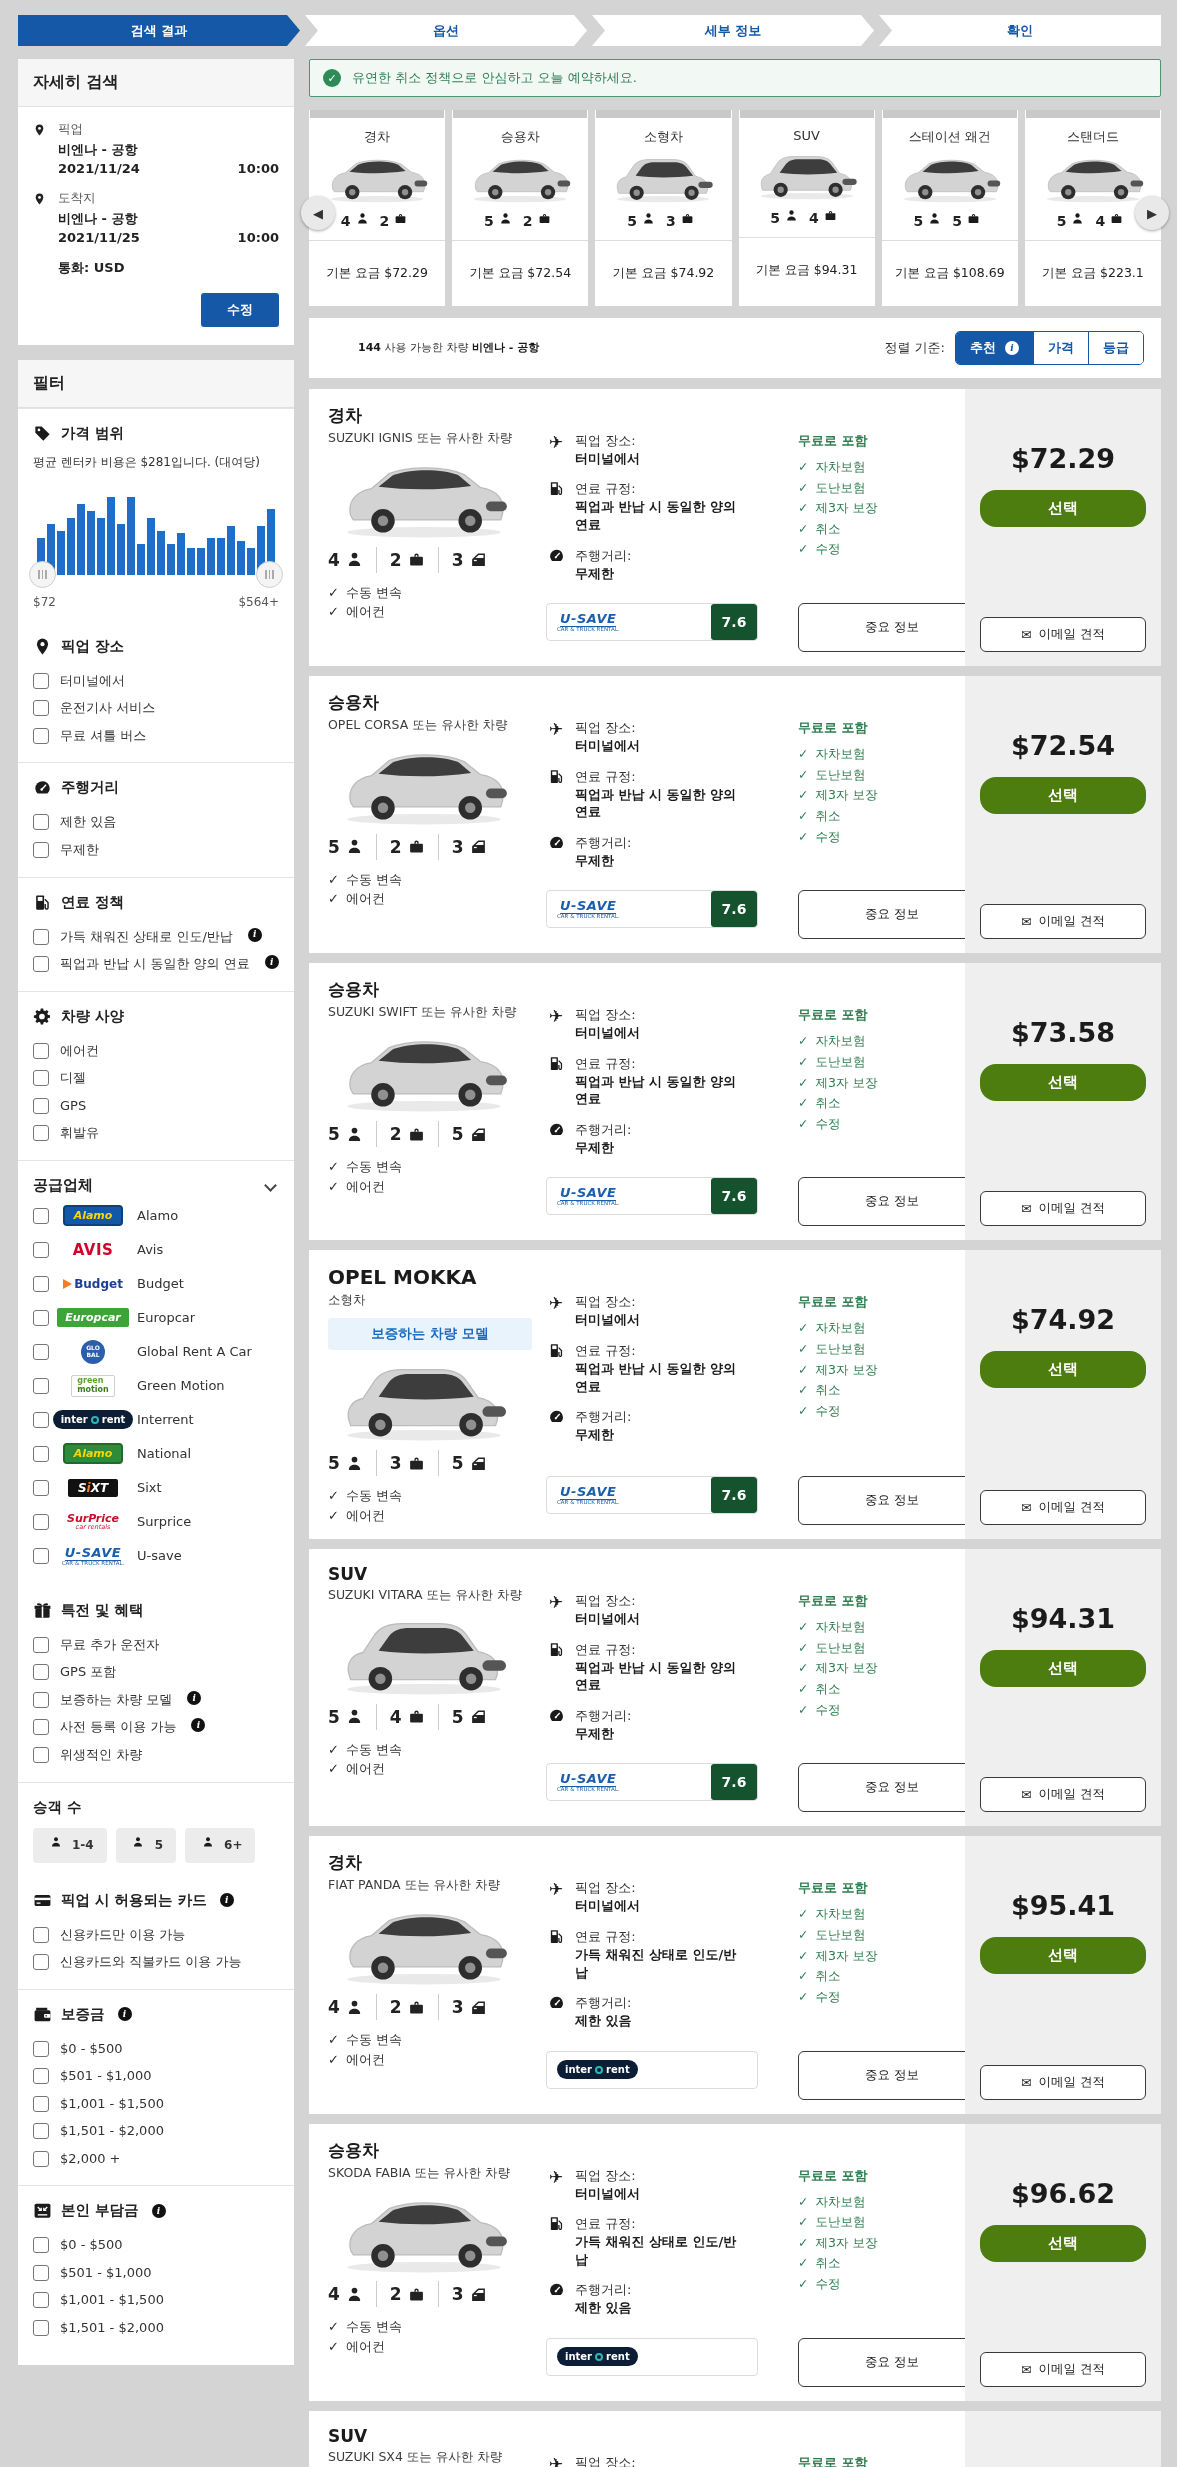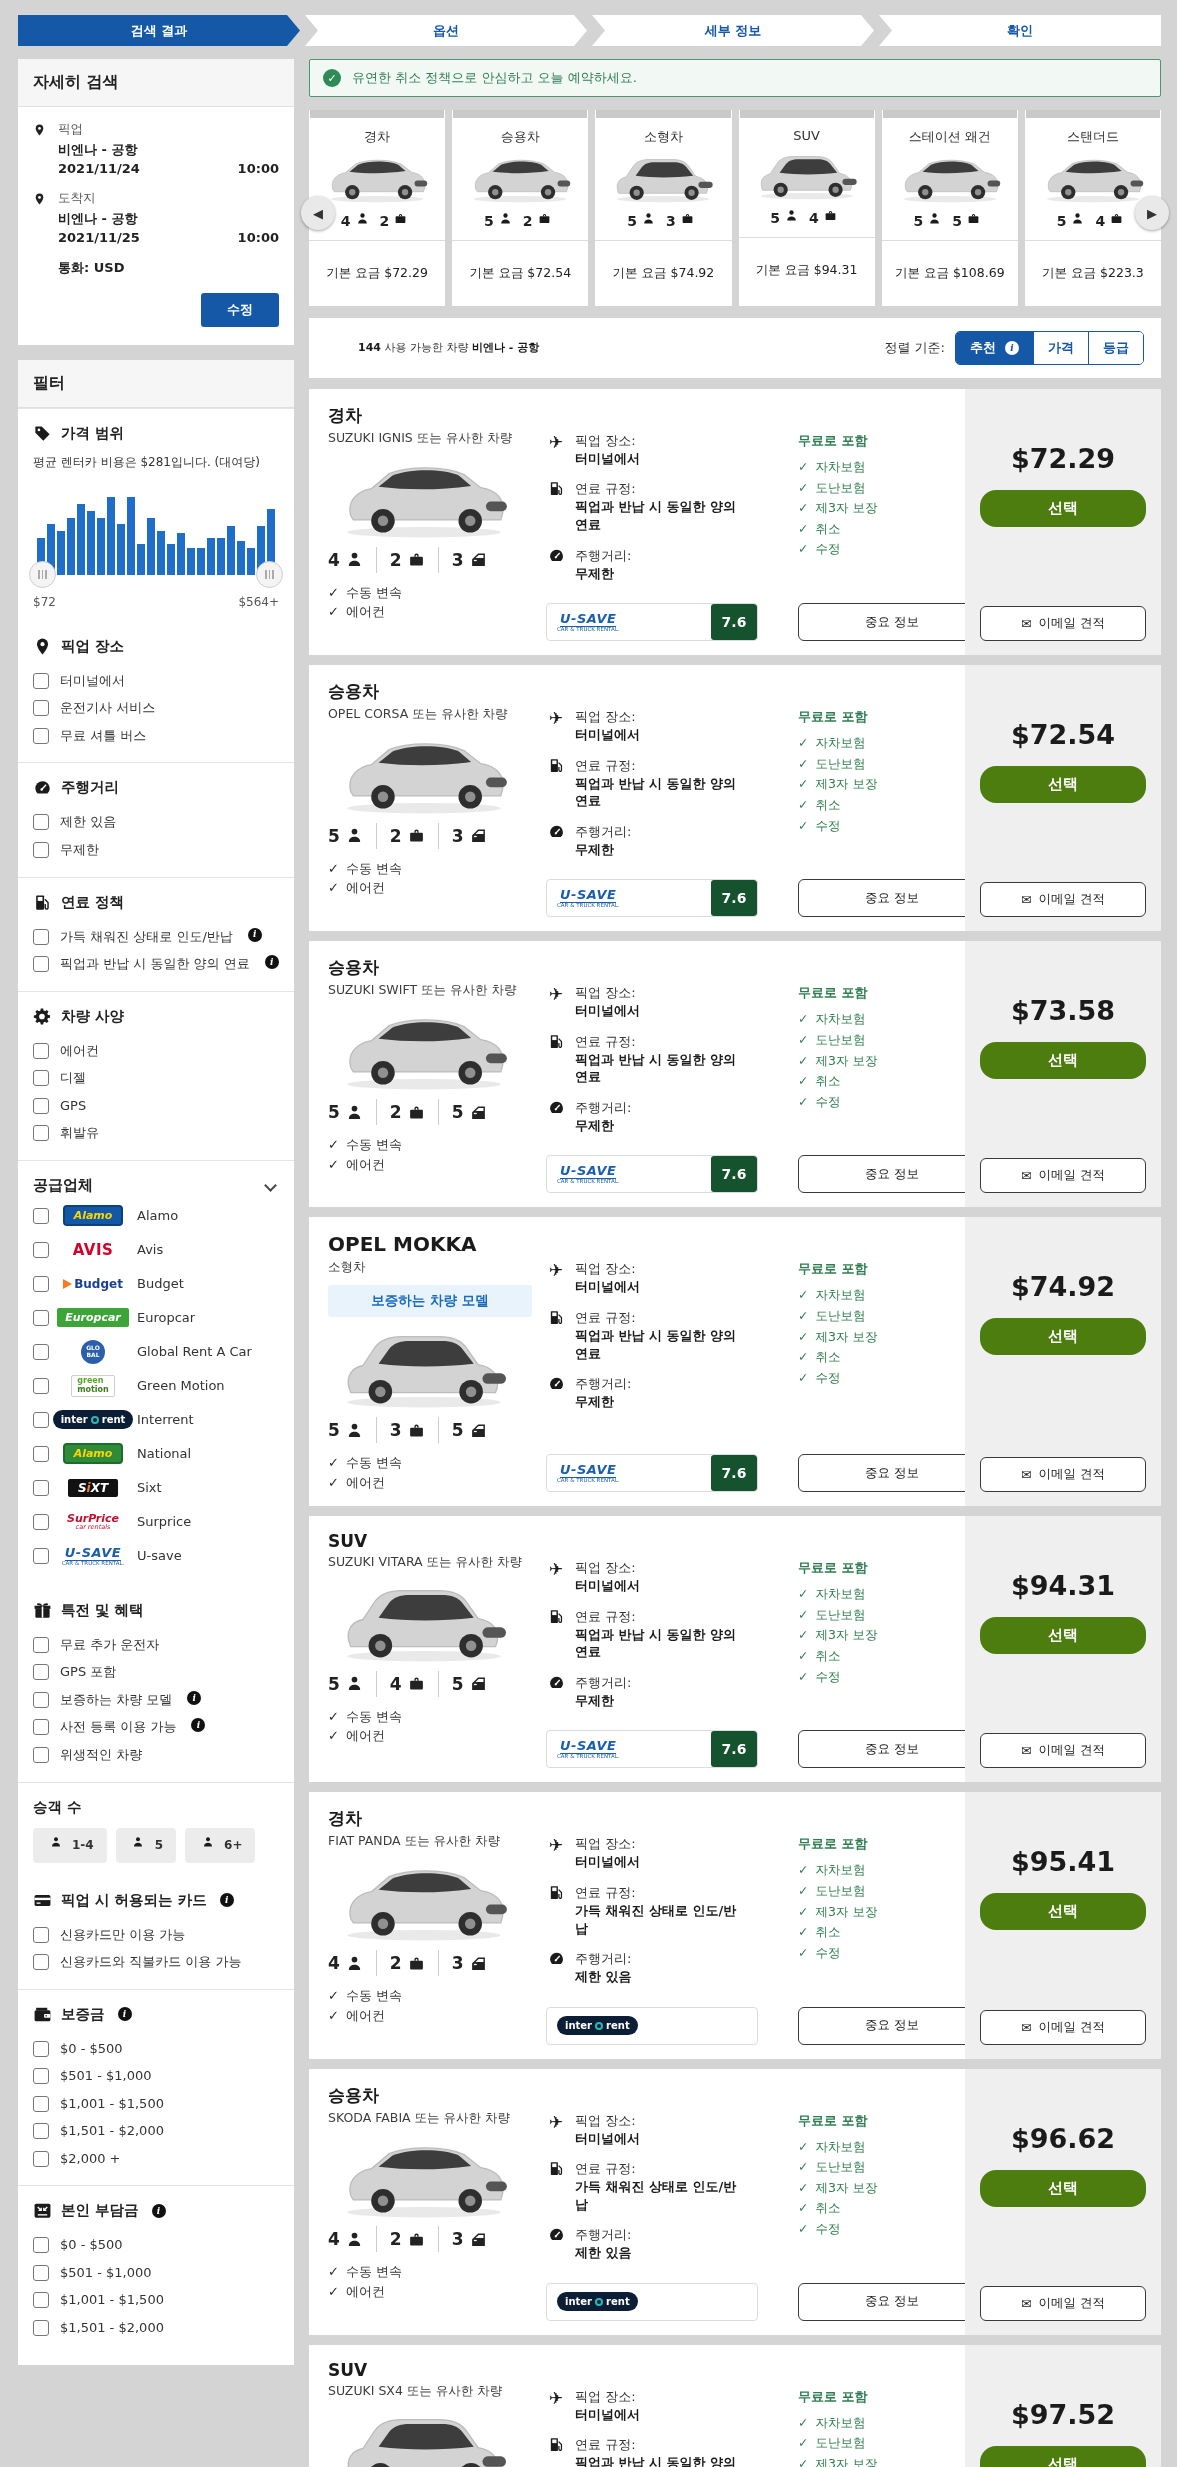--- a/index.html
+++ b/index.html
@@ -157,21 +157,21 @@
 
   .supplier-box { grid-row:2; grid-column:2; width:212px; height:38px; border:1px solid #dcdcdc; border-radius:4px;
     background:#fff; display:flex; align-items:center; margin-top:8px; overflow:hidden; padding-left:10px; }
   .rating-badge { margin-left:auto; background:#14532d; color:#fff; font-weight:bold; font-size:14px;
     width:46px; align-self:stretch; display:flex; align-items:center; justify-content:center; border-radius:3px; }
 
   .incl-col { grid-row:1; grid-column:3; padding-left:36px; padding-top:28px; }
   .incl-title { color:#2e7d4f; font-weight:bold; font-size:13px; margin-bottom:7px; }
   .incl-item { color:#2e7d4f; font-size:12.5px; line-height:1.65; display:flex; gap:7px; }
   .important-btn { grid-row:2; grid-column:3; margin-left:36px; margin-top:8px; width:188px;
-    border:1.5px solid #3a3a3a; border-radius:6px; background:#fff; padding:9px 0; text-align:center;
+    border:1.5px solid #3a3a3a; border-radius:6px; background:#fff; padding:15px 0; text-align:center;
     font-size:12.5px; color:#1b1b1b; cursor:pointer; font-family:inherit; }
 </style>
 </head>
 <body>
 
 <div class="page">
 
   <div class="stepper" id="stepper">
       <div class="step active">검색 결과</div>
       <div class="step">옵션</div>
@@ -767,21 +767,21 @@
                 <span class="f-icon"><svg viewBox="0 0 24 24" fill="currentColor">
                     <circle cx="12" cy="6.5" r="4"></circle>
                     <path d="M4 21c0-5 3.8-7.3 8-7.3s8 2.3 8 7.3z"></path>
                   </svg></span>
                 <span>4</span>
                 <span class="f-icon"><svg viewBox="0 0 24 24" fill="currentColor">
                     <path d="M9 8V6.5a3 3 0 0 1 6 0V8h-2V6.5a1 1 0 0 0-2 0V8z"></path>
                     <rect x="3" y="8" width="18" height="12.5" rx="1.5"></rect>
                   </svg></span>
               </div>
-              <div class="tile-foot">기본 요금 $223.3</div>
+              <div class="tile-foot">기본 요금 $223.1</div>
             </div>
           </div>
         <button class="car-arrow right">▶</button>
       </div>
 
       <div class="results-bar">
         <div class="results-text">
           <b>144</b>
           <span>사용 가능한 차량</span>
           <b>비엔나 - 공항</b>

